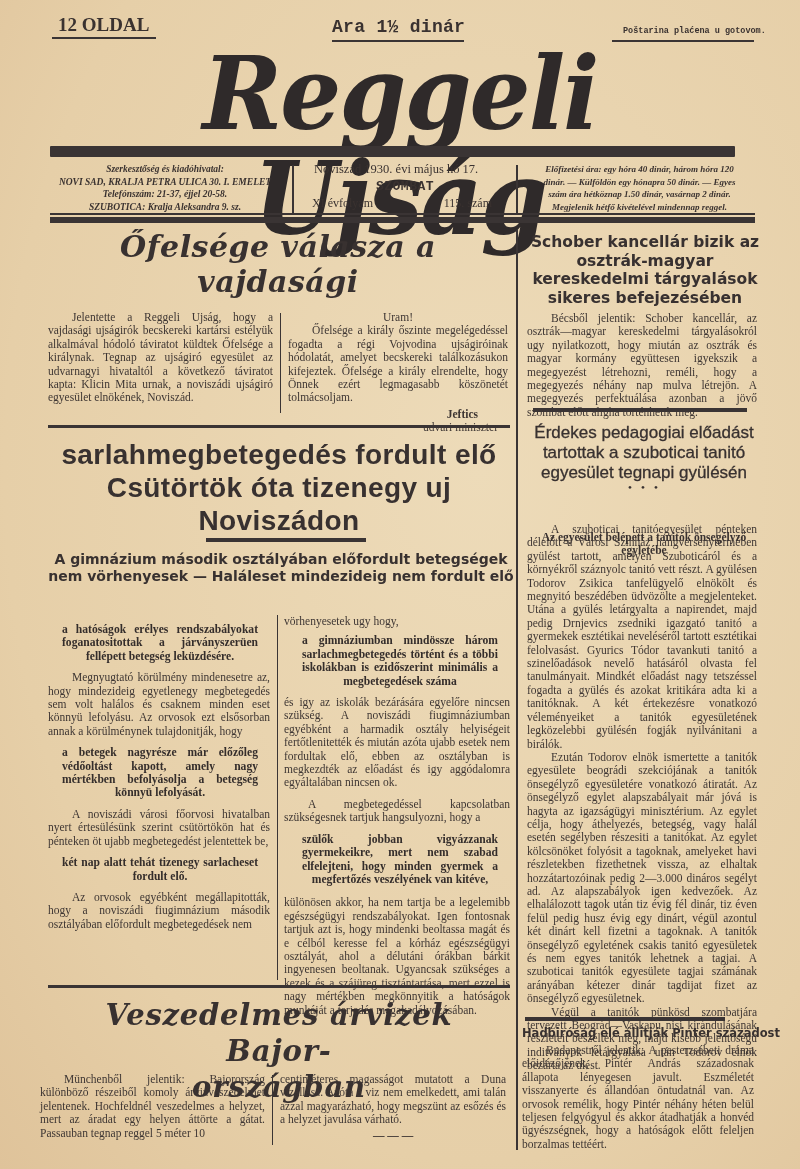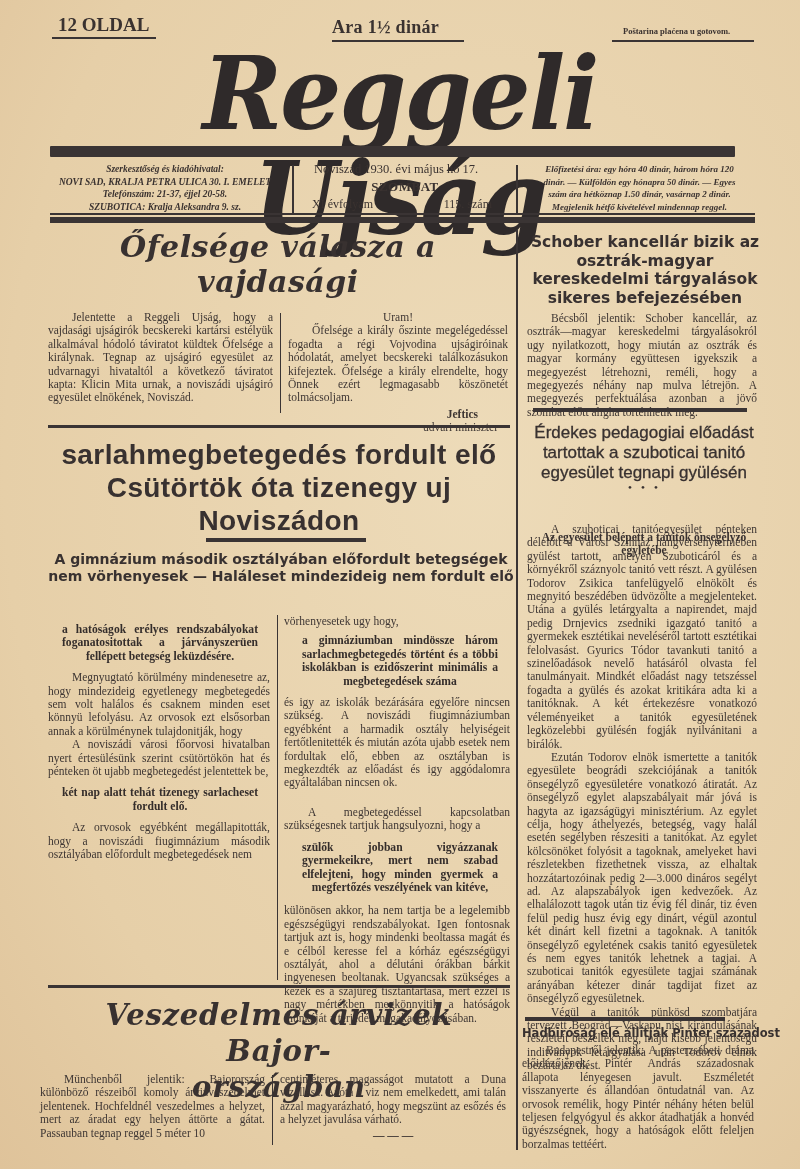--- a/index.html
+++ b/index.html
@@ -7,21 +7,21 @@
     width:800px; height:1169px; overflow:hidden;
     background:#e8d4b0;
     background-image: radial-gradient(ellipse at 60% 40%, #eddbb9 0%, #e6cfa8 70%, #dfc39a 100%);
     color:#3a3230;
     font-family:"DejaVu Serif", serif;
     position:relative;
   }
   .abs { position:absolute; }
   .rule { position:absolute; background:#3a3434; }
   .top-label { font-family:"Liberation Serif", serif; font-weight:bold; }
-  .sans-b { font-family:Liberation Serif, serif; font-weight:bold; }
+  .sans-b { font-family:Liberation Mono, monospace; font-weight:bold; }
   .lib-serif { font-family:"Liberation Serif", serif; }
 
   
   .masthead-title {
     position:absolute; left:50px; top:44px; width:700px; height:100px;
     font-family:"DejaVu Serif", serif; font-style:italic; font-weight:bold;
     font-size:96px; line-height:100px; letter-spacing:-2px; color:#2f2a2a;
     text-align:center; transform:scaleY(1.05);
   }
 
@@ -119,38 +119,39 @@
   <div>Noviszádon</div>
 </div>
 <div class="rule" style="left:206px;top:538px;width:160px;height:4px;"></div>
 <div class="abs hl-sans" style="left:46px;top:551px;width:470px;font-size:14px;line-height:17px;">A gimnázium második osztályában előfordult betegségek nem vörhenyesek — Haláleset mindezideig nem fordult elő</div>
 
 <div class="abs" style="left:48px;top:615px;width:222px;">
   <div class="bold-indent" style="margin:8px 12px 8px 14px;">a hatóságok erélyes rendszabályokat foganatositottak a járványszerüen fellépett betegség leküzdésére.</div>
   <div class="body-text">
       <p>Megnyugtató körülmény mindenesetre az, hogy mindezideig egyetlenegy megbetegedés sem volt halálos és csaknem minden eset könnyü lefolyásu. Az orvosok ezt elsősorban annak a körülménynek tulajdonitják, hogy</p>
     </div>
+  <div class="bold-indent" style="margin:8px 12px 8px 14px;">a betegek nagyrésze már előzőleg védőoltást kapott, amely nagy mértékben befolyásolja a betegség könnyü lefolyását.</div>
   <div class="body-text">
       <p>A noviszádi városi főorvosi hivatalban nyert értesülésünk szerint csütörtökön hat és pénteken öt ujabb megbetegedést jelentettek be,</p>
     </div>
   <div class="bold-indent" style="margin:8px 12px 8px 14px;">két nap alatt tehát tizenegy sarlacheset fordult elő.</div>
   <div class="body-text">
       <p>Az orvosok egyébként megállapitották, hogy a noviszádi fiugimnázium második osztályában előfordult megbetegedések nem</p>
     </div>
 </div>
 <div class="vline" style="left:277px;top:615px;height:365px;width:1px;"></div>
 <div class="abs" style="left:284px;top:615px;width:226px;">
   <div class="body-text">
       <p class="noindent">vörhenyesetek ugy hogy,</p>
     </div>
   <div class="bold-indent" style="margin:6px 12px 8px 18px;">a gimnáziumban mindössze három sarlachmegbetegedés történt és a többi iskolákban is ezidőszerint minimális a megbetegedések száma</div>
   <div class="body-text">
       <p class="noindent">és igy az iskolák bezárására egyelőre nincsen szükség. A noviszádi fiugimnáziumban egyébként a harmadik osztály helyiségeit fertőtlenitették és miután azóta ujabb esetek nem fordultak elő, ebben az osztályban is megkezdték az előadást és igy aggódalomra egyáltalában nincsen ok.</p>
     </div>
-  <div class="body-text" style="margin-top:16px;">
+  <div class="body-text" style="margin-top:8px;">
       <p>A megbetegedéssel kapcsolatban szükségesnek tartjuk hangsulyozni, hogy a</p>
     </div>
   <div class="bold-indent" style="margin:8px 12px 10px 18px;">szülők jobban vigyázzanak gyermekeikre, mert nem szabad elfelejteni, hogy minden gyermek a megfertőzés veszélyének van kitéve,</div>
   <div class="body-text">
       <p class="noindent">különösen akkor, ha nem tartja be a legelemibb egészségügyi rendszabályokat. Igen fontosnak tartjuk azt is, hogy mindenki beoltassa magát és e célból keresse fel a kórház egészségügyi osztályát, ahol a délutáni órákban bárkit ingyenesen beoltanak. Ugyancsak szükséges a kezek és a szájüreg tisztántartása, mert ezzel is nagy mértékben megkönnyitik a hatóságok munkáját a terjedés megakadályozásában.</p>
     </div>
 </div>
 
 <div class="abs hl-sans-cond" style="left:522px;top:423px;width:244px;font-size:17px;line-height:20px;font-weight:normal;-webkit-text-stroke:0.3px #383130;">Érdekes pedagogiai előadást tartottak a szuboticai tanitó egyesület tegnapi gyülésén</div>
 <div class="abs" style="left:522px;top:482px;width:244px;text-align:center;font-size:10px;letter-spacing:2px;color:#383130;">• • •</div>

